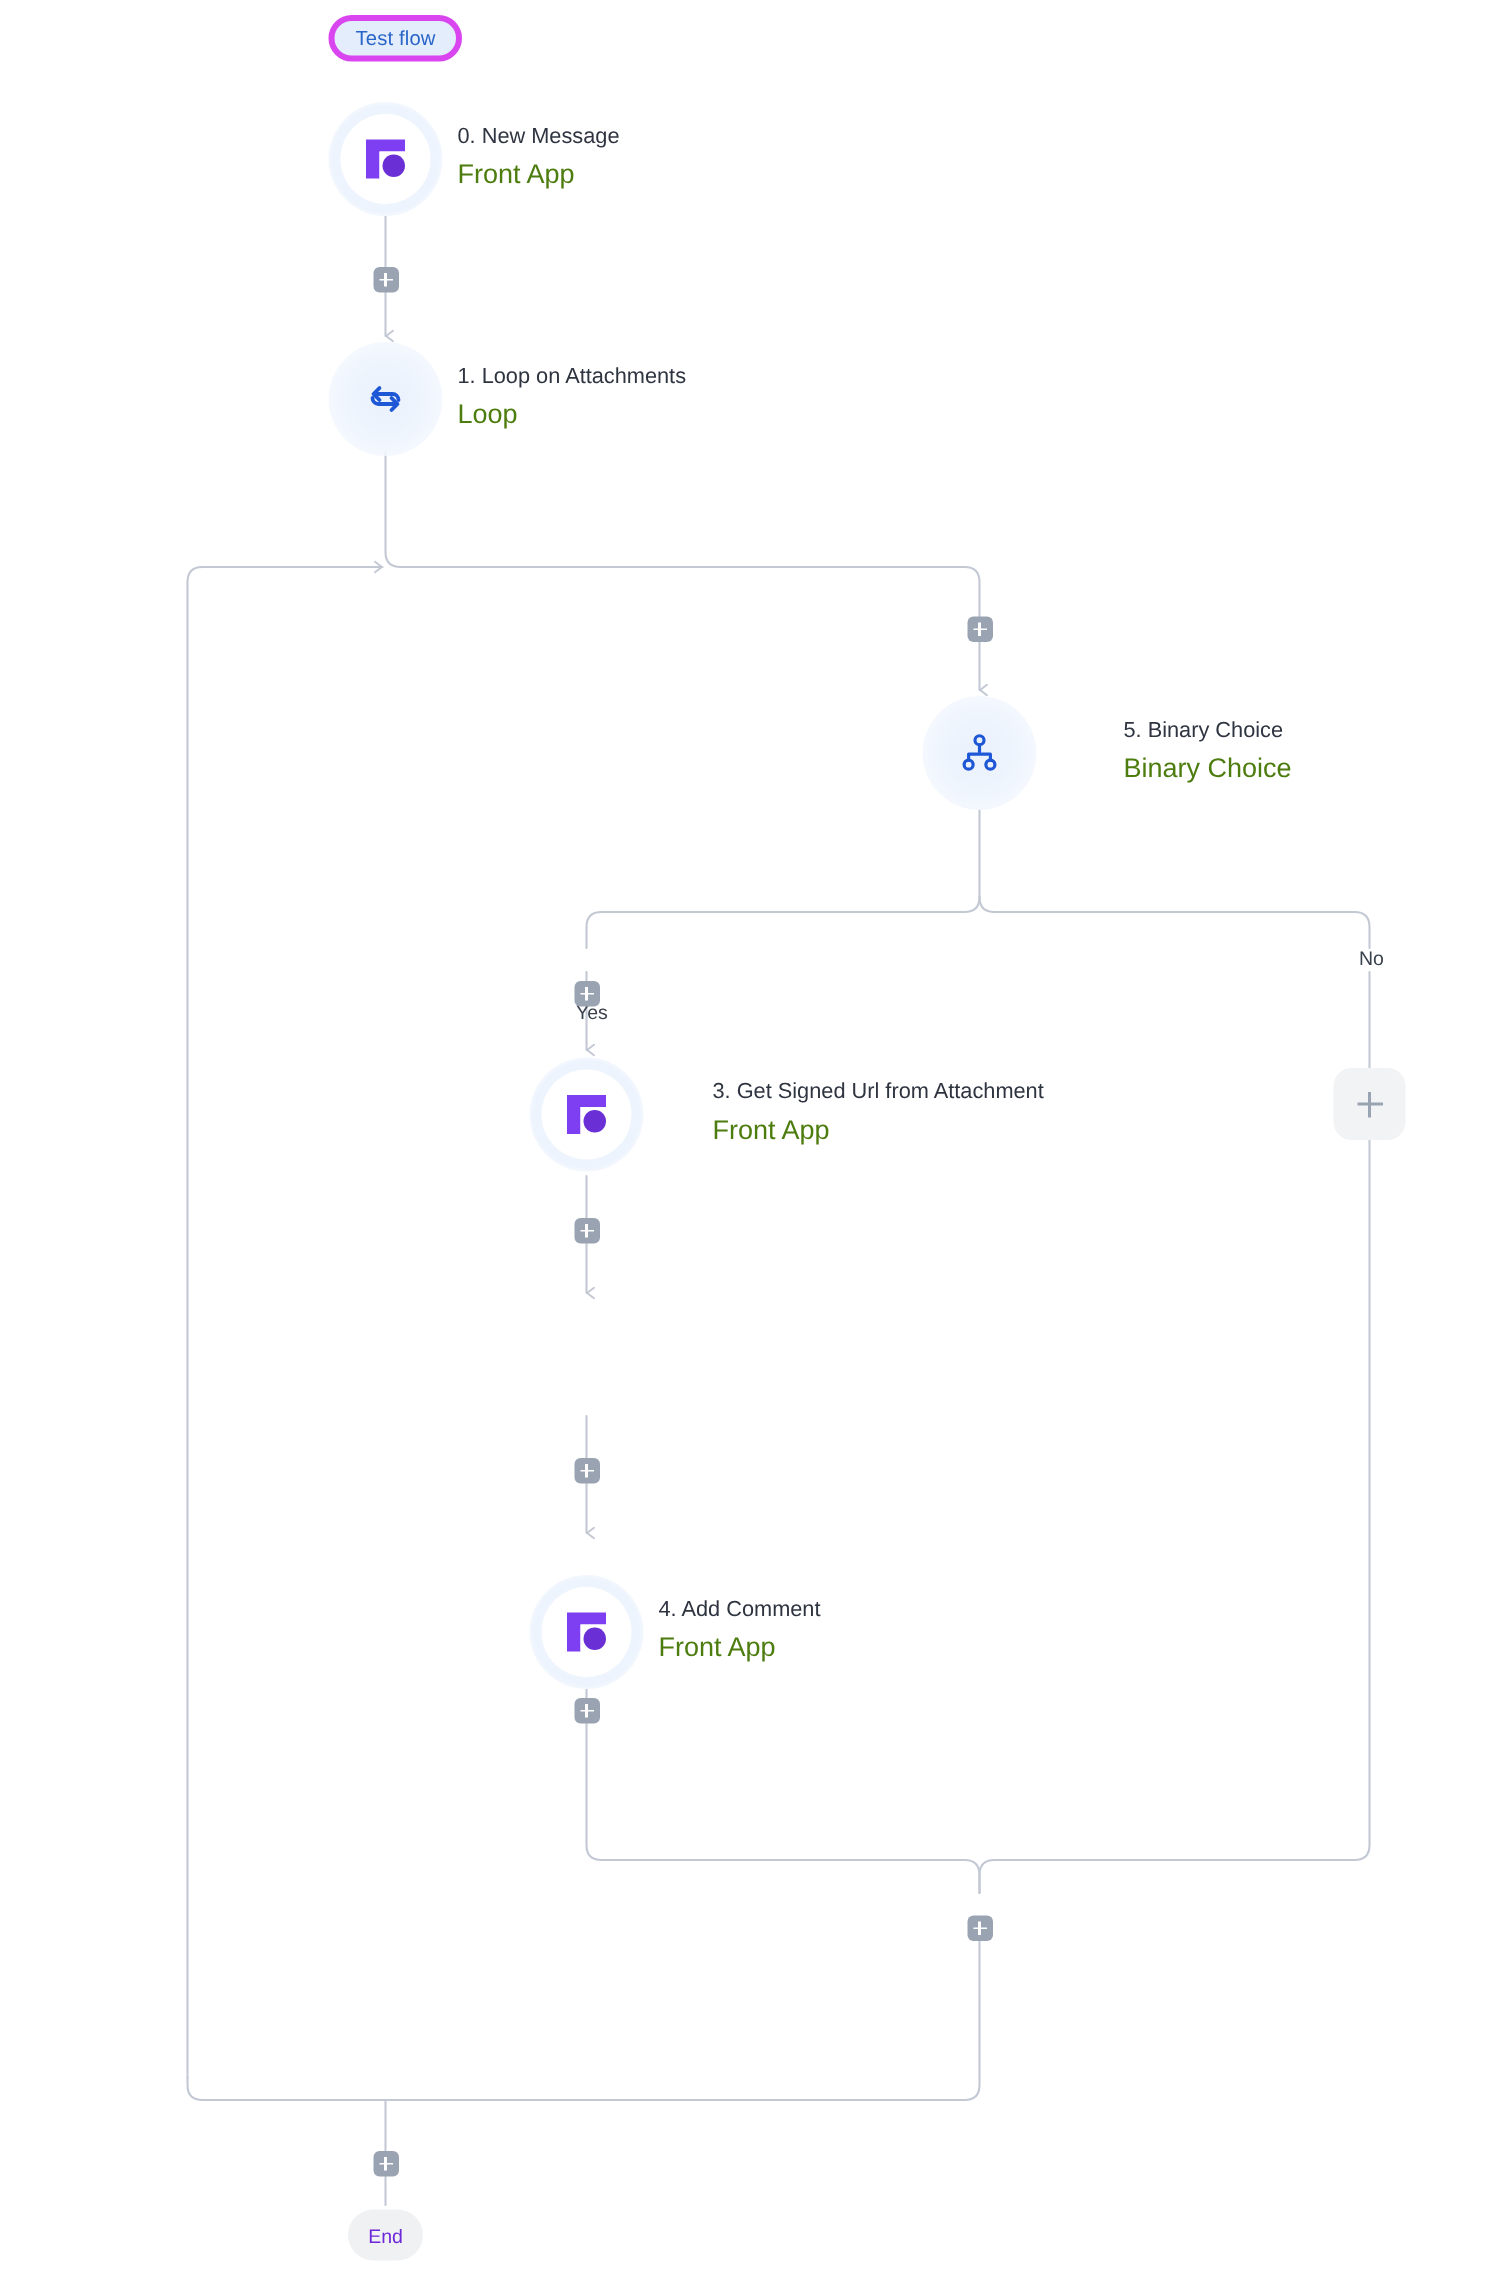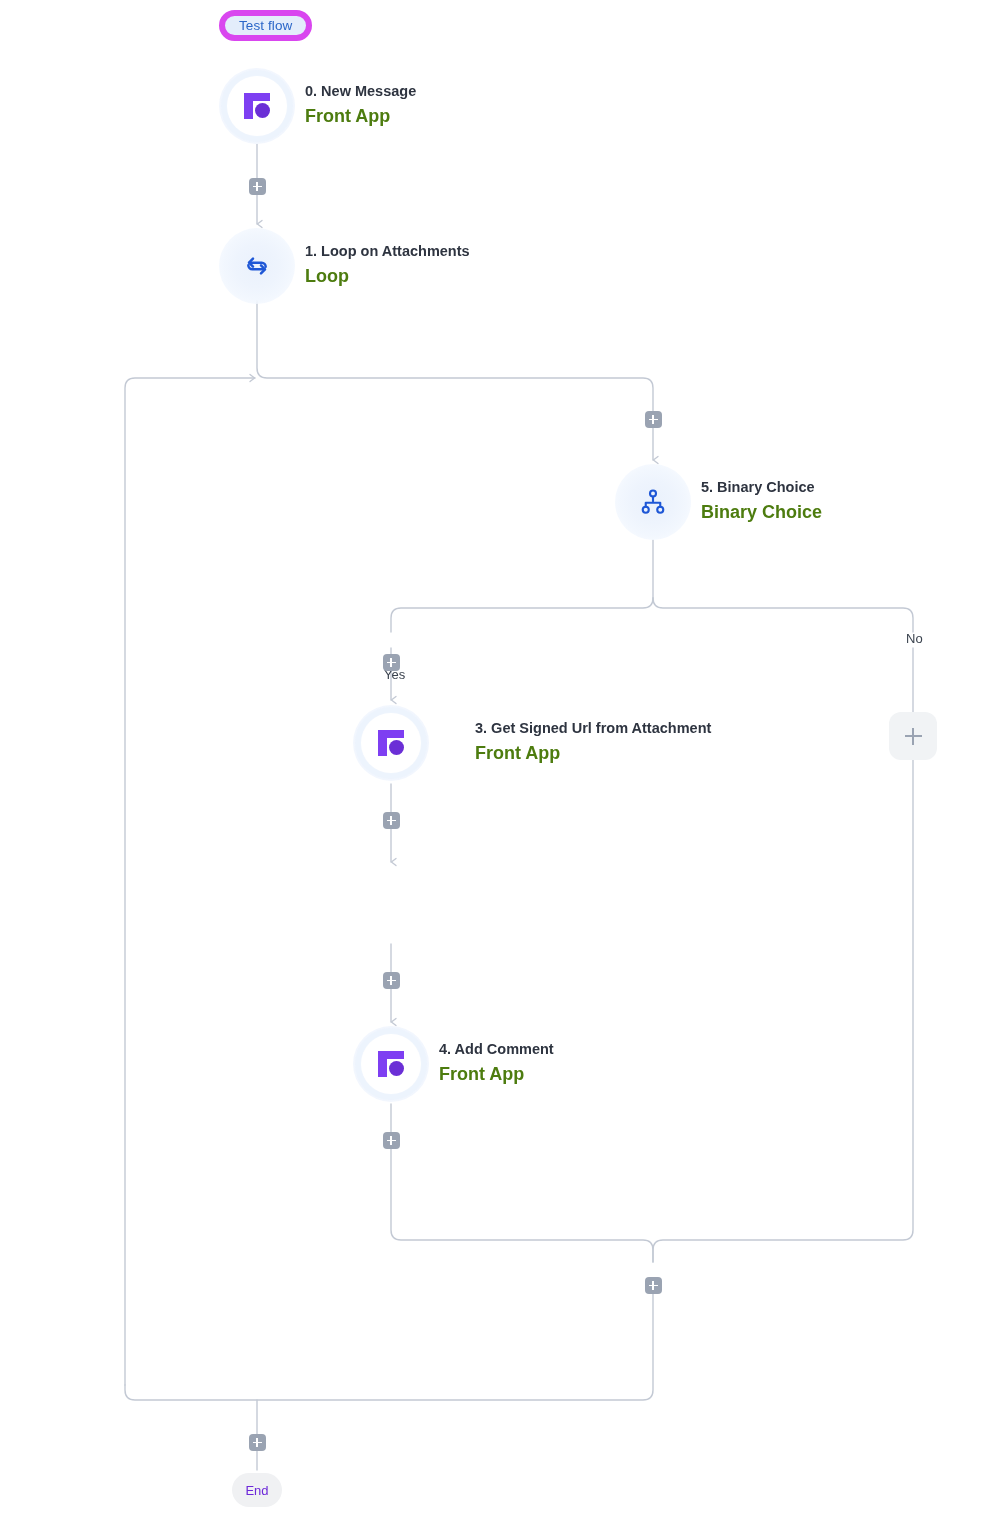--- a/index.html
+++ b/index.html
@@ -23,21 +23,21 @@
   }
 
   
   .test-flow-pill {
     position: absolute;
     left: 219px; top: 10px;
     height: 31px;
     padding: 0 14px;
     display: flex; align-items: center; justify-content: center;
     background: #e3edfb;
-    border: 6px solid #d946ef;
+    border: 4px solid #d946ef;
     border-radius: 16px;
     color: #2a66c8;
     font-size: 13.5px;
     letter-spacing: .1px;
     cursor: pointer;
     white-space: nowrap;
   }
 
   
   .node {
@@ -77,21 +77,20 @@
     width: 34px; height: 34px;
     display: flex; align-items: center; justify-content: center;
     z-index: 2;
   }
   .node-text {
     margin-left: 10px;
     display: flex;
     flex-direction: column;
     justify-content: center;
     white-space: nowrap;
-    font-weight: bold;
   }
   .node-title {
     font-size: 14.5px;
     color: #2e3440;
     line-height: 1.35;
   }
   .node-subtitle {
     font-size: 18px;
     color: #4d7c0f;
     line-height: 1.5;
@@ -233,21 +232,21 @@
           <path d="M15 11.5 L18 14.5 L15 17.5"></path>
         </svg>
       </div>
     </div>
     <div class="node-text">
       <div class="node-title">1. Loop on Attachments</div>
       <div class="node-subtitle">Loop</div>
     </div>
   </div>
 
-  <div class="node" style="left:615px; top:464px;">
+  <div class="node" style="left:615px; top:464px;gap:48px;">
     <div class="node-halo glow-blue">
       <div class="node-icon">
         <svg width="30" height="30" viewBox="0 0 24 24" fill="none" stroke="#1e57d6" stroke-width="1.7" stroke-linecap="round" stroke-linejoin="round">
           <circle cx="12" cy="5.2" r="2.4"></circle>
           <circle cx="6.2" cy="18.2" r="2.4"></circle>
           <circle cx="17.8" cy="18.2" r="2.4"></circle>
           <path d="M12 7.6 V11.4"></path>
           <path d="M6.2 15.8 V12.6 H17.8 V15.8"></path>
         </svg>
       </div>
@@ -268,21 +267,21 @@
         </svg>
       </div>
     </div>
     <div class="node-text">
       <div class="node-title">3. Get Signed Url from Attachment</div>
       <div class="node-subtitle">Front App</div>
     </div>
   </div>
 
 
-  <div class="node" style="left:353px; top:1026px;">
+  <div class="node" style="left:353px; top:1050px;">
     <div class="node-halo glow-white">
       <div class="node-icon">
         <svg class="frontapp-glyph" viewBox="0 0 32 32">
           <path d="M3 3 H29 V11 H12 V29 H3 Z" fill="#7e3ff2"></path>
           <path d="M12 11 H29 V29 H12 Z" fill="#ffffff"></path>
           <circle cx="21.5" cy="20.5" r="7.5" fill="#6b2fd6"></circle>
         </svg>
       </div>
     </div>
     <div class="node-text">

